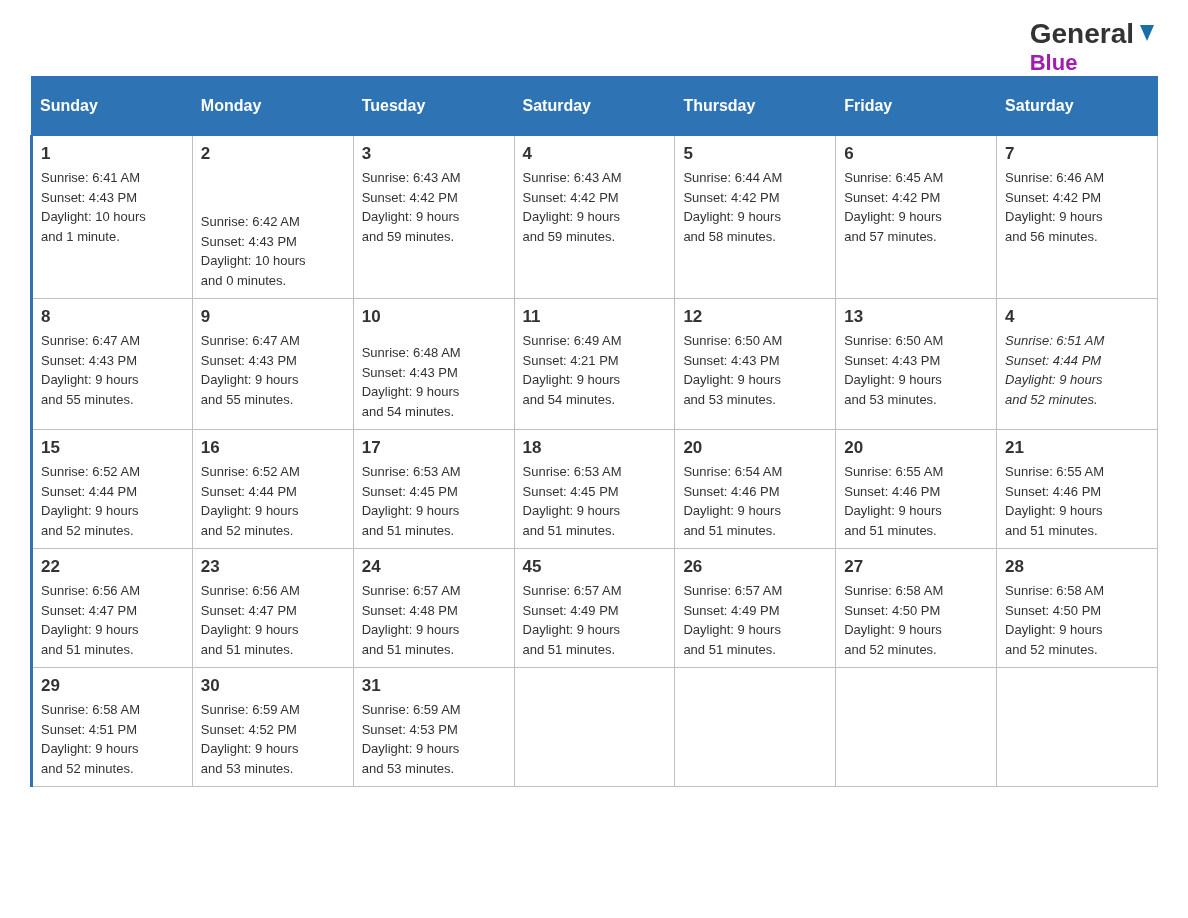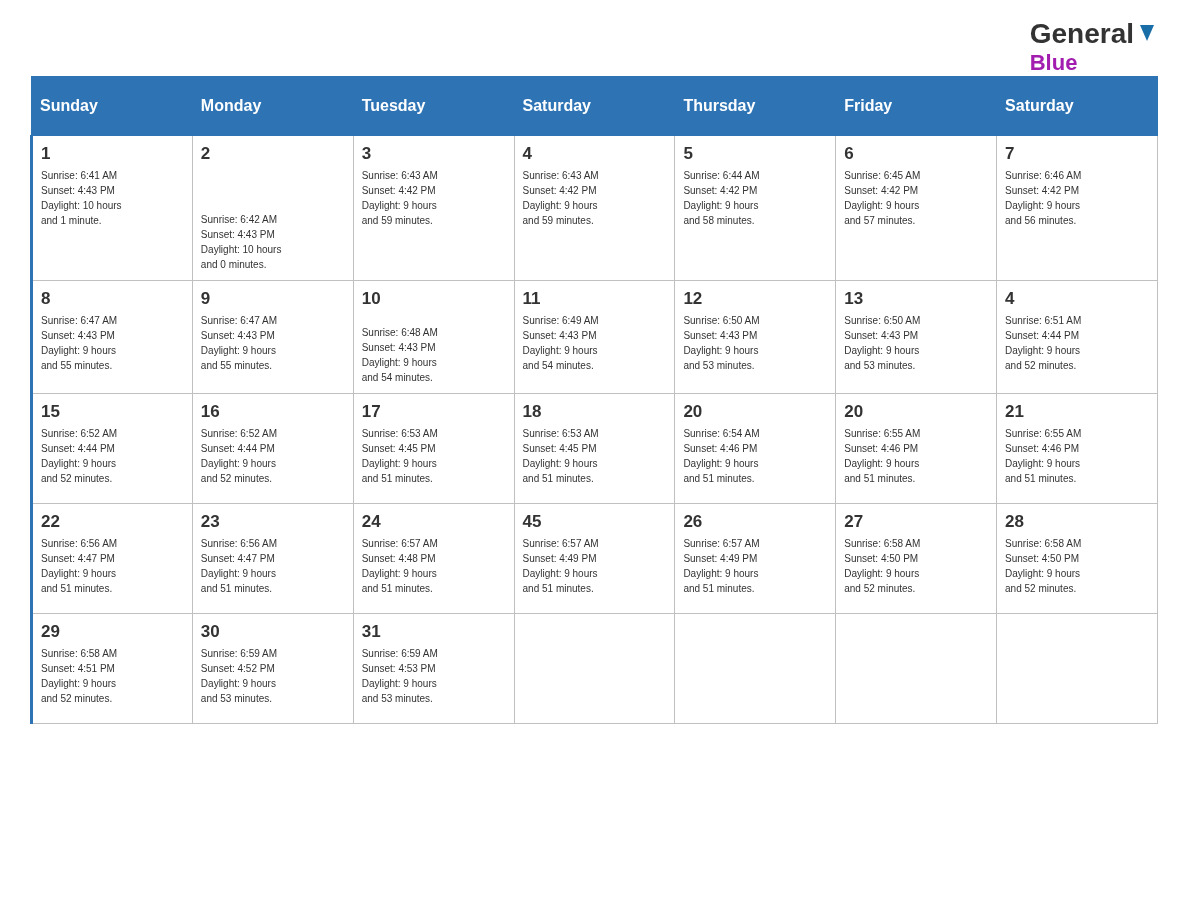--- a/index.html
+++ b/index.html
@@ -72,21 +72,21 @@
     tbody tr td:first-child {
       border-left: 3px solid #2e74b5;
     }
     .day-num {
       font-size: 17px;
       font-weight: bold;
       margin-bottom: 4px;
       display: block;
     }
     .day-info {
-      font-size: 10px;
+      font-size: 13px;
       line-height: 1.5;
       color: #333;
     }
   </style>
 </head>
 <body>
 
 <div class="header-row">
   <div class="logo">
     <div style="display:flex;align-items:center;">
@@ -185,41 +185,41 @@
         <td>
           <span class="day-num">10</span>
           <div class="day-info" style="white-space: pre-line; margin-top: 16px;">Sunrise: 6:48 AM
 Sunset: 4:43 PM
 Daylight: 9 hours
 and 54 minutes.</div>
         </td>
         <td>
           <span class="day-num">11</span>
           <div class="day-info" style="white-space: pre-line;">Sunrise: 6:49 AM
-Sunset: 4:43 PM
+Sunset: 4:21 PM
 Daylight: 9 hours
 and 54 minutes.</div>
         </td>
         <td>
           <span class="day-num">12</span>
           <div class="day-info" style="white-space: pre-line;">Sunrise: 6:50 AM
 Sunset: 4:43 PM
 Daylight: 9 hours
 and 53 minutes.</div>
         </td>
         <td>
           <span class="day-num">13</span>
           <div class="day-info" style="white-space: pre-line;">Sunrise: 6:50 AM
 Sunset: 4:43 PM
 Daylight: 9 hours
 and 53 minutes.</div>
         </td>
         <td>
           <span class="day-num">4</span>
-          <div class="day-info" style="white-space: pre-line;">Sunrise: 6:51 AM
+          <div class="day-info" style="white-space: pre-line; font-style: italic;">Sunrise: 6:51 AM
 Sunset: 4:44 PM
 Daylight: 9 hours
 and 52 minutes.</div>
         </td>
       </tr>
       <tr>
         <td>
           <span class="day-num">15</span>
           <div class="day-info" style="white-space: pre-line;">Sunrise: 6:52 AM
 Sunset: 4:44 PM

